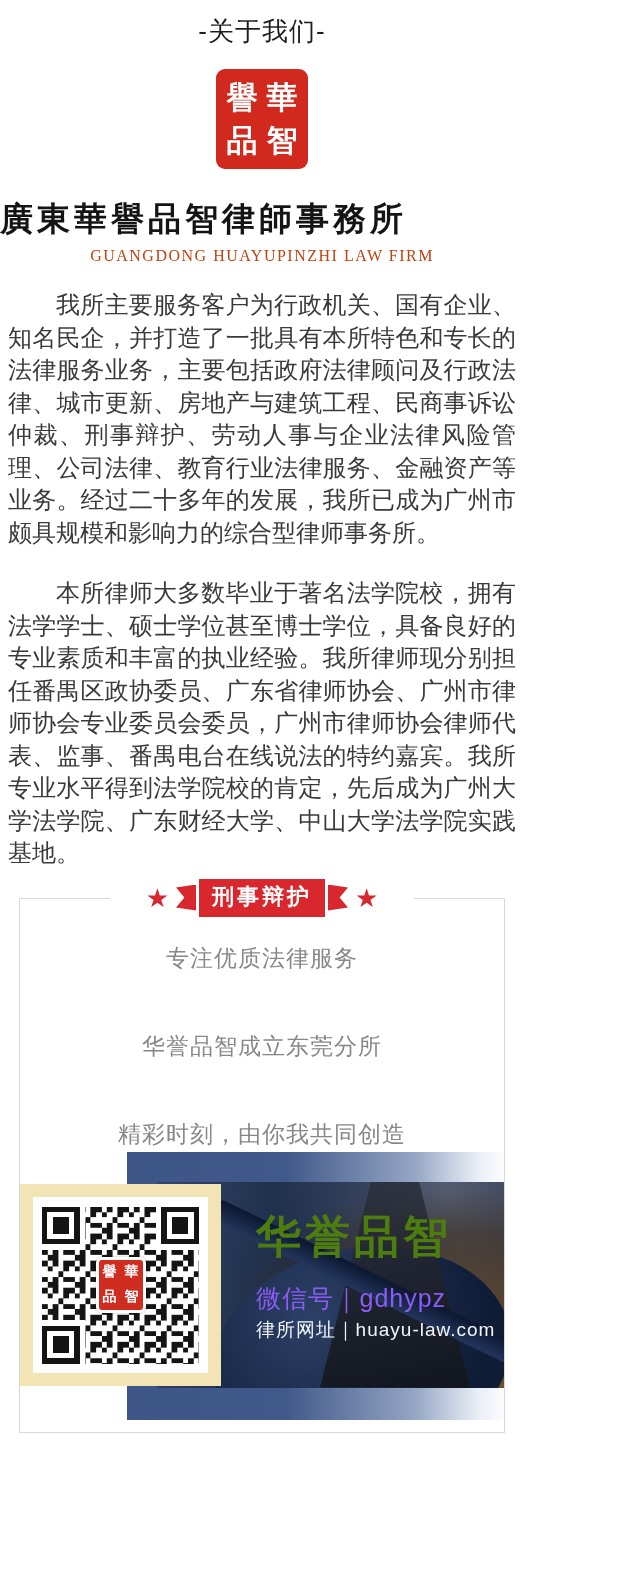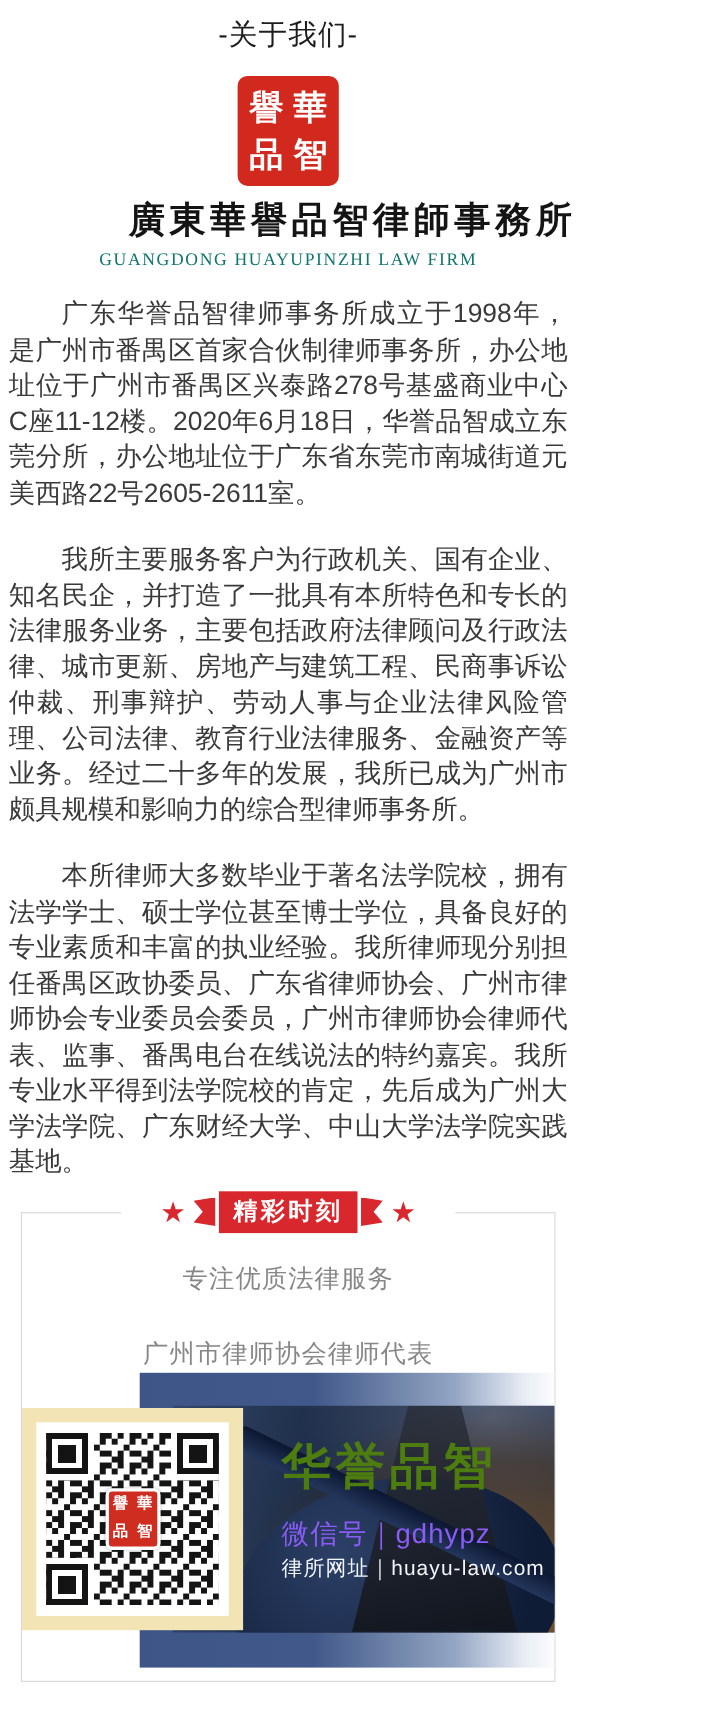--- a/index.html
+++ b/index.html
@@ -7,43 +7,43 @@
         font-family:"Liberation Sans",sans-serif;}
 
   
   .page-title{margin:14px 0 0;text-align:center;font-size:26px;font-weight:500;
               color:#1d1d1d;letter-spacing:1px;}
   .seal{width:92px;height:100px;margin:20px auto 0;background:#d1291d;border-radius:9px;
         display:grid;grid-template-columns:1fr 1fr;grid-template-rows:1fr 1fr;
         padding:7px 6px;box-sizing:border-box;}
   .seal span{display:flex;align-items:center;justify-content:center;color:#fff;
              font-family:"Liberation Serif",serif;font-weight:bold;font-size:31px;line-height:1;}
-  .firm-cn{margin-top:9px;text-align:right;font-family:Liberation Mono, monospace;
+  .firm-cn{margin-top:28px;text-align:left;font-family:Liberation Mono, monospace;
            font-weight:bold;font-size:33px;letter-spacing:4px;color:#141414;}
   .firm-en{margin-top:5px;text-align:center;font-family:"Liberation Serif",serif;
-           font-size:16px;letter-spacing:1.5px;color:#0f766e;}
+           font-size:16px;letter-spacing:1.5px;color:#c2410c;}
 
   
   .about p{margin:0 8px 28px;font-size:24px;line-height:32.5px;color:#3a3a3a;
            text-align:justify;text-indent:2em;}
   .about p:first-child{margin-top:24px;}
 
   
   .follow-box{position:relative;margin:0 19px;border:1px solid #d8d8d8;
               padding:46px 0 12px;}
   .ribbon{position:absolute;top:-24px;left:50%;transform:translateX(-50%);
           width:304px;height:46px;background:#fff;display:flex;align-items:center;
           justify-content:center;}
   .ribbon .star{color:#d8272d;font-size:26px;line-height:1;margin:0 7px;}
   .tail{width:20px;height:26px;background:#d8272d;flex:0 0 auto;}
   .tail-l{clip-path:polygon(0 12%,100% 0,100% 100%,0 88%,42% 50%);margin-right:3px;}
   .tail-r{clip-path:polygon(0 0,100% 12%,58% 50%,100% 88%,0 100%);margin-left:3px;}
   .banner{background:#d8272d;color:#fff;font-size:22px;font-weight:bold;
           letter-spacing:3px;padding:3px 13px 5px;white-space:nowrap;}
-  .slogans{display:flex;flex-direction:column;align-items:center;gap:42px;}
+  .slogans{display:flex;flex-direction:column;align-items:center;gap:62px;}
   .slogans div{font-size:23px;line-height:26px;color:#878787;letter-spacing:1px;}
 
   
   .card{position:relative;height:268px;margin:5px 0 0 107px;}
   .card-bg{position:absolute;inset:0;
            background:linear-gradient(90deg,#3e5687 0%,#41598a 42%,#93a5c3 76%,#e9eef6 93%,#fbfcfe 100%);}
   .card-photo{position:absolute;left:30px;right:0;top:30px;bottom:32px;overflow:hidden;
       background:
         radial-gradient(ellipse 330px 250px at 90% 92%, rgba(126,90,47,.95), rgba(72,50,26,.55) 55%, rgba(20,28,50,0) 78%),
         radial-gradient(ellipse 250px 190px at 84% 6%, rgba(146,156,176,.5), rgba(20,30,55,0) 70%),
@@ -83,38 +83,38 @@
     <span>譽</span>
     <span>華</span>
     <span>品</span>
     <span>智</span>
   </div>
 
   <div class="firm-cn">廣東華譽品智律師事務所</div>
   <div class="firm-en">GUANGDONG HUAYUPINZHI LAW FIRM</div>
 
   <div class="about">
-    <p>广东华誉品智律师事务所成立于1998年，是广州市番禺区首家合伙制律师事务所，办公地址位于广州市番禺区兴泰路278号基盛商业中心C座11-12楼。2020年6月18日，华誉品智成立东莞分所，办公地址位于广东省东莞市南城街道元美西路22号2605-2611室。</p>
     <p>我所主要服务客户为行政机关、国有企业、知名民企，并打造了一批具有本所特色和专长的法律服务业务，主要包括政府法律顾问及行政法律、城市更新、房地产与建筑工程、民商事诉讼仲裁、刑事辩护、劳动人事与企业法律风险管理、公司法律、教育行业法律服务、金融资产等业务。经过二十多年的发展，我所已成为广州市颇具规模和影响力的综合型律师事务所。</p>
     <p>本所律师大多数毕业于著名法学院校，拥有法学学士、硕士学位甚至博士学位，具备良好的专业素质和丰富的执业经验。我所律师现分别担任番禺区政协委员、广东省律师协会、广州市律师协会专业委员会委员，广州市律师协会律师代表、监事、番禺电台在线说法的特约嘉宾。我所专业水平得到法学院校的肯定，先后成为广州大学法学院、广东财经大学、中山大学法学院实践基地。</p>
   </div>
 
   <section class="follow-box">
 
     <div class="ribbon">
       <span class="star">★</span>
       <span class="tail tail-l"></span>
-      <span class="banner">精彩时刻</span>
+      <span class="banner">刑事辩护</span>
       <span class="tail tail-r"></span>
       <span class="star">★</span>
     </div>
 
     <div class="slogans">
       <div>专注优质法律服务</div>
-      <div>广州市律师协会律师代表</div>
+      <div>华誉品智成立东莞分所</div>
+      <div>精彩时刻，由你我共同创造</div>
     </div>
 
     <div class="card">
       <div class="card-bg"></div>
 
       <div class="card-photo">
         <div class="photo-scale"></div>
       </div>
 
       <div class="qr-panel">

